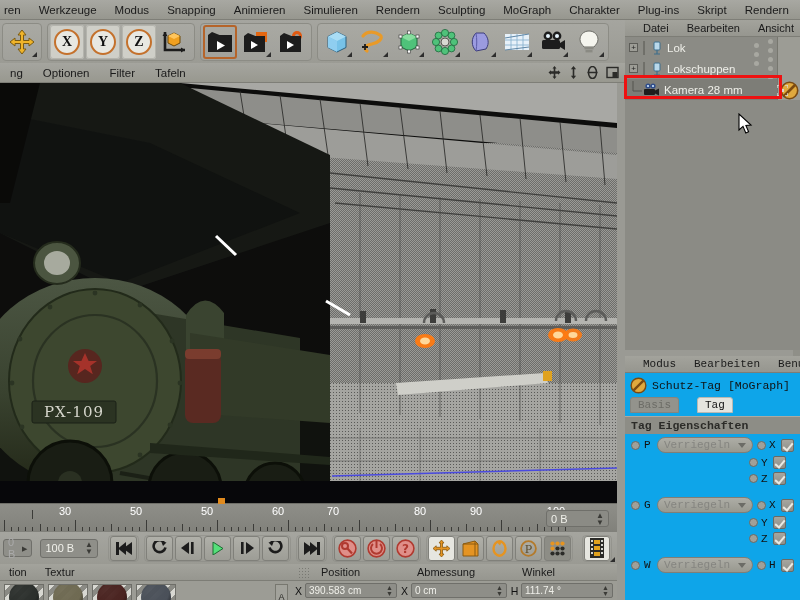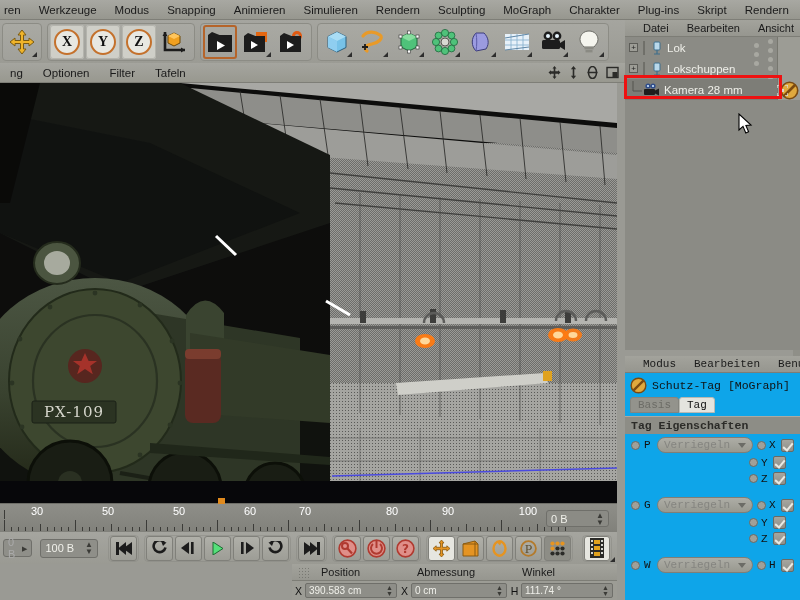--- a/index.html
+++ b/index.html
@@ -73,21 +73,21 @@
     overflow: hidden; background: #111; text-align: right;
   }
   .vp-layer { position: absolute; inset: 0; }
 
   
   .timeline {
     position: absolute; left: 0; top: 503px; width: 617px; height: 29px;
     background: linear-gradient(#8e8e88, #81817b);
     border-top: 1px solid #6e6e68;
   }
-  .tl-nums { position: relative; height: 16px; }
+  .tl-nums { position: relative; height: 16px; margin-left: 28px; }
   .tl-num {
     position: absolute; top: 1px; font-size: 11px; color: #fff;
     transform: translateX(-50%); font-family: "Liberation Sans", sans-serif;
   }
   .tl-ticks { position: relative; height: 12px; }
   .tl-tick { position: absolute; bottom: 1px; width: 1px; background: #3b3b38; }
   .tl-orange {
     position: absolute; width: 7px; height: 6px; background: #e08a1e;
     top: -6px; left: 218px;
   }
@@ -190,21 +190,21 @@
   
   .attrman {
     position: absolute; left: 625px; top: 356px; width: 175px; height: 244px;
     background: #0ea5e9;
     font-family: Liberation Mono, monospace;
   }
   .attr-title {
     display: flex; align-items: center; gap: 5px; padding: 4px 4px 2px 5px;
     font-size: 11.5px; color: #111;
   }
-  .tabs { display: flex; gap: 0; padding: 1px 5px 3px 5px; }
+  .tabs { display: flex; gap: 18px; padding: 1px 5px 3px 5px; }
   .tab {
     font-size: 11px; padding: 1px 7px; border-radius: 3px 3px 0 0;
     color: #6c6c66; background: #93938c; border: 1px solid #85857e;
   }
   .tab.active { background: #e4e4de; color: #111; border-color: #b9b9b2; }
   .secthead {
     background: #8d8d86; font-size: 11.5px; font-weight: bold; color: #2b2b28;
     padding: 2px 6px; border-top: 1px solid #aaaaa3;
   }
   .proprow { display: flex; align-items: center; gap: 4px; padding: 3px 4px 0 6px; }
@@ -833,20 +833,41 @@
             <rect x="11" y="2" width="2" height="2"></rect>
               <rect x="11" y="6" width="2" height="2"></rect>
               <rect x="11" y="10" width="2" height="2"></rect>
               <rect x="11" y="14" width="2" height="2"></rect>
           </g>
         </svg>
       </div>
     </div>
   </div>
 
+  <div class="matman">
+    <div class="panelmenu">
+      <div class="mi">tion</div>
+      <div class="mi">Textur</div>
+    </div>
+    <div class="swatches">
+      <div class="swatch">
+          <div class="ball" id="mb0" style="background: radial-gradient(circle at 35% 30%, rgba(43, 47, 44, 0.933), rgb(43, 47, 44) 60%, rgb(10, 10, 10));"></div>
+        </div>
+      <div class="swatch">
+          <div class="ball" id="mb1" style="background: radial-gradient(circle at 35% 30%, rgba(111, 106, 82, 0.933), rgb(111, 106, 82) 60%, rgb(10, 10, 10));"></div>
+        </div>
+      <div class="swatch">
+          <div class="ball" id="mb2" style="background: radial-gradient(circle at 35% 30%, rgba(74, 35, 32, 0.933), rgb(74, 35, 32) 60%, rgb(10, 10, 10));"></div>
+        </div>
+      <div class="swatch">
+          <div class="ball" id="mb3" style="background: radial-gradient(circle at 35% 30%, rgba(74, 80, 89, 0.933), rgb(74, 80, 89) 60%, rgb(10, 10, 10));"></div>
+        </div>
+      <div style="margin-left:auto;width:13px;height:26px;background:#a2a29b;border:1px solid #77776f;display:flex;align-items:center;justify-content:center;font-size:9px;color:#2b2b28;">A</div>
+    </div>
+  </div>
 
   <div class="coordman">
     <div class="panelmenu" style="padding-left:2px">
       <div class="gripdots"></div>
       <div class="mi" style="width:96px">Position</div>
       <div class="mi" style="width:105px">Abmessung</div>
       <div class="mi">Winkel</div>
     </div>
     <div class="coordrow">
       <div class="coordcell" style="width:104px">

